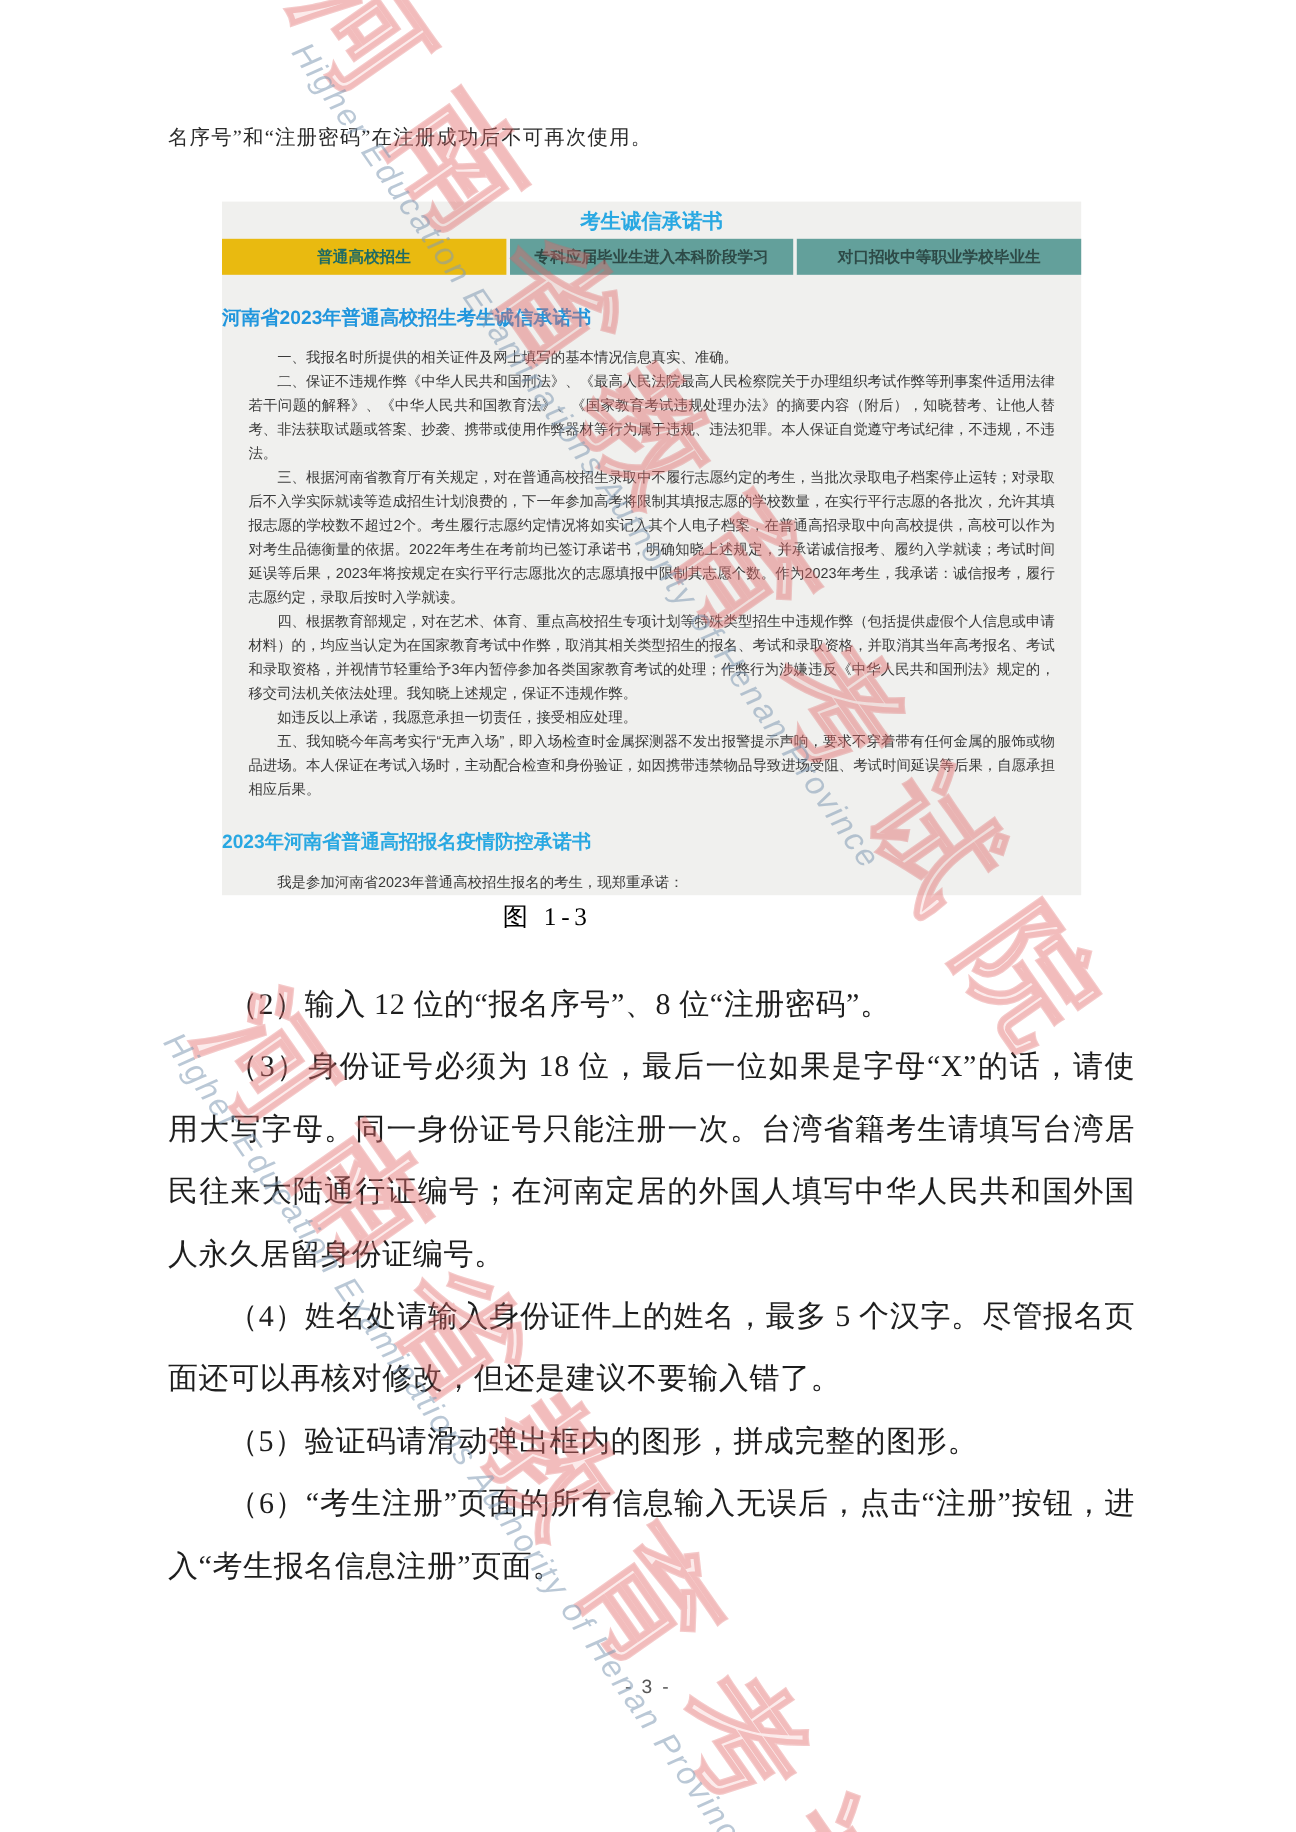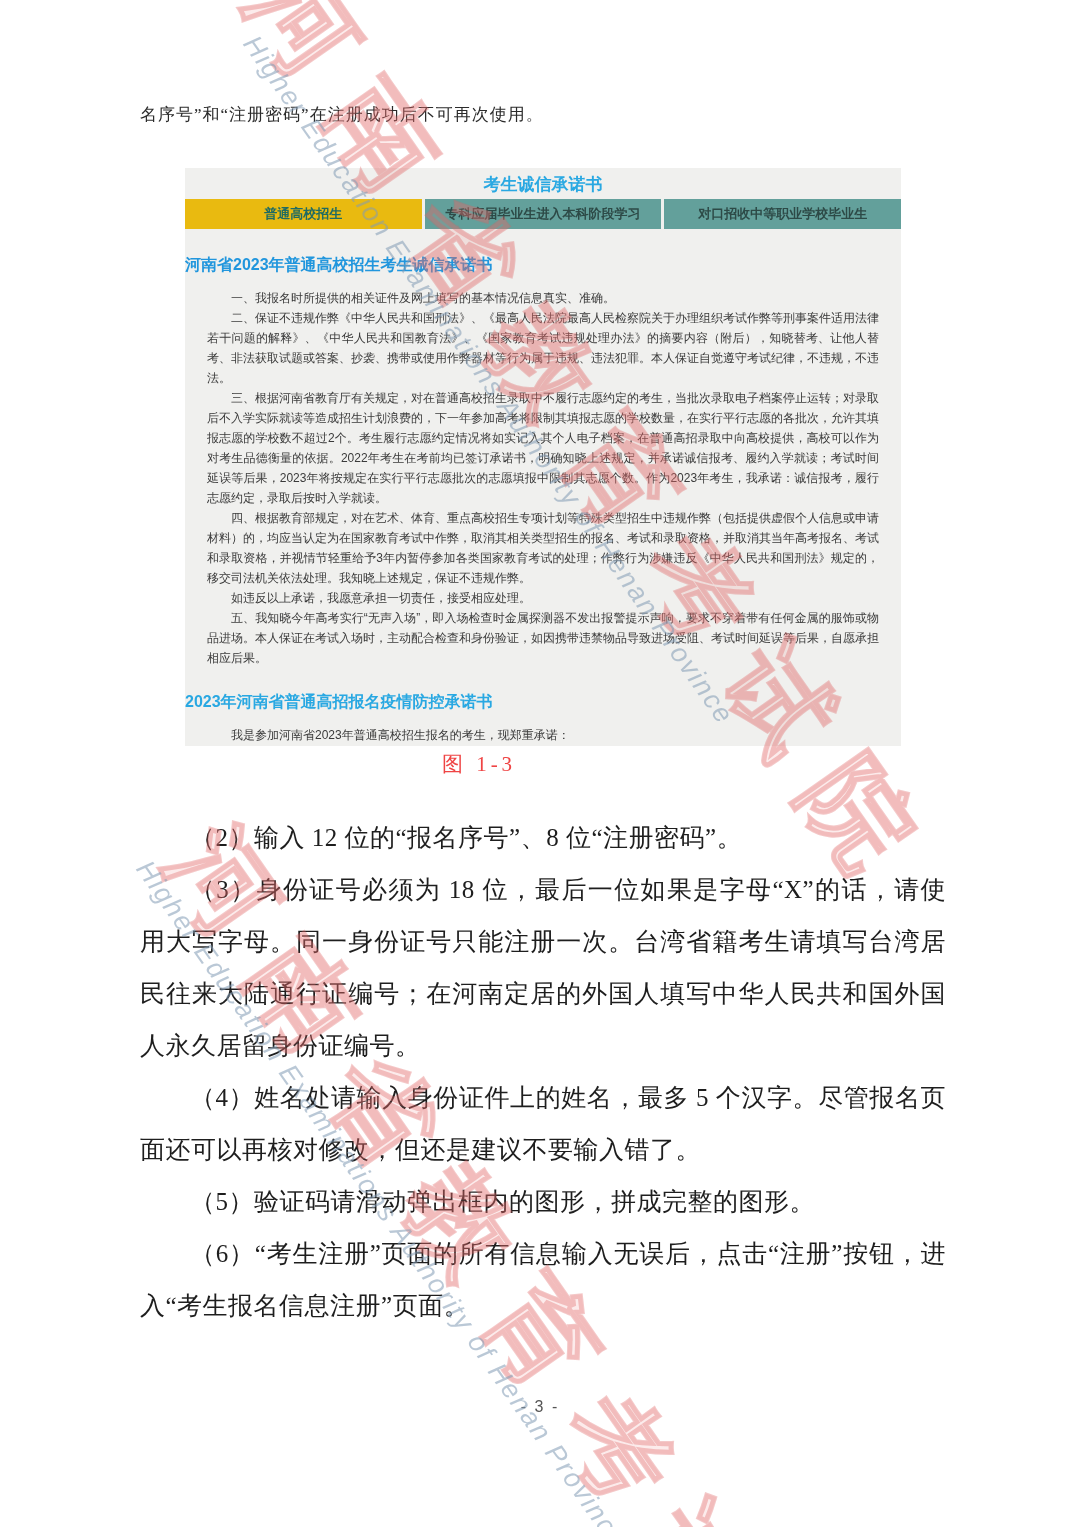--- a/index.html
+++ b/index.html
@@ -41,21 +41,21 @@
   .sec-title.cyan{color:#29a8e2;margin-top:24px;}
   .shot-body{padding:0 22px;}
   .shot-body p{
     margin:0;text-indent:2em;text-align:justify;
     font-size:12px;line-height:20px;color:#3a3a3a;
   }
   
   .caption{
     position:absolute;left:0;top:750px;width:912px;text-align:center;
     font-family:"Liberation Serif","DejaVu Serif",serif;
-    font-size:21px;color:#ef4444;letter-spacing:4px;padding-left:23px;
+    font-size:21px;color:#000000;letter-spacing:4px;
   }
   
   .main-text{
     position:absolute;left:140px;top:812px;width:806px;
     font-family:"Liberation Serif","DejaVu Serif",serif;
     font-size:25px;line-height:52px;color:#1e1e1e;
   }
   .main-text p{margin:0;text-indent:2em;text-align:justify;letter-spacing:0.5px;}
   
   .page-num{

